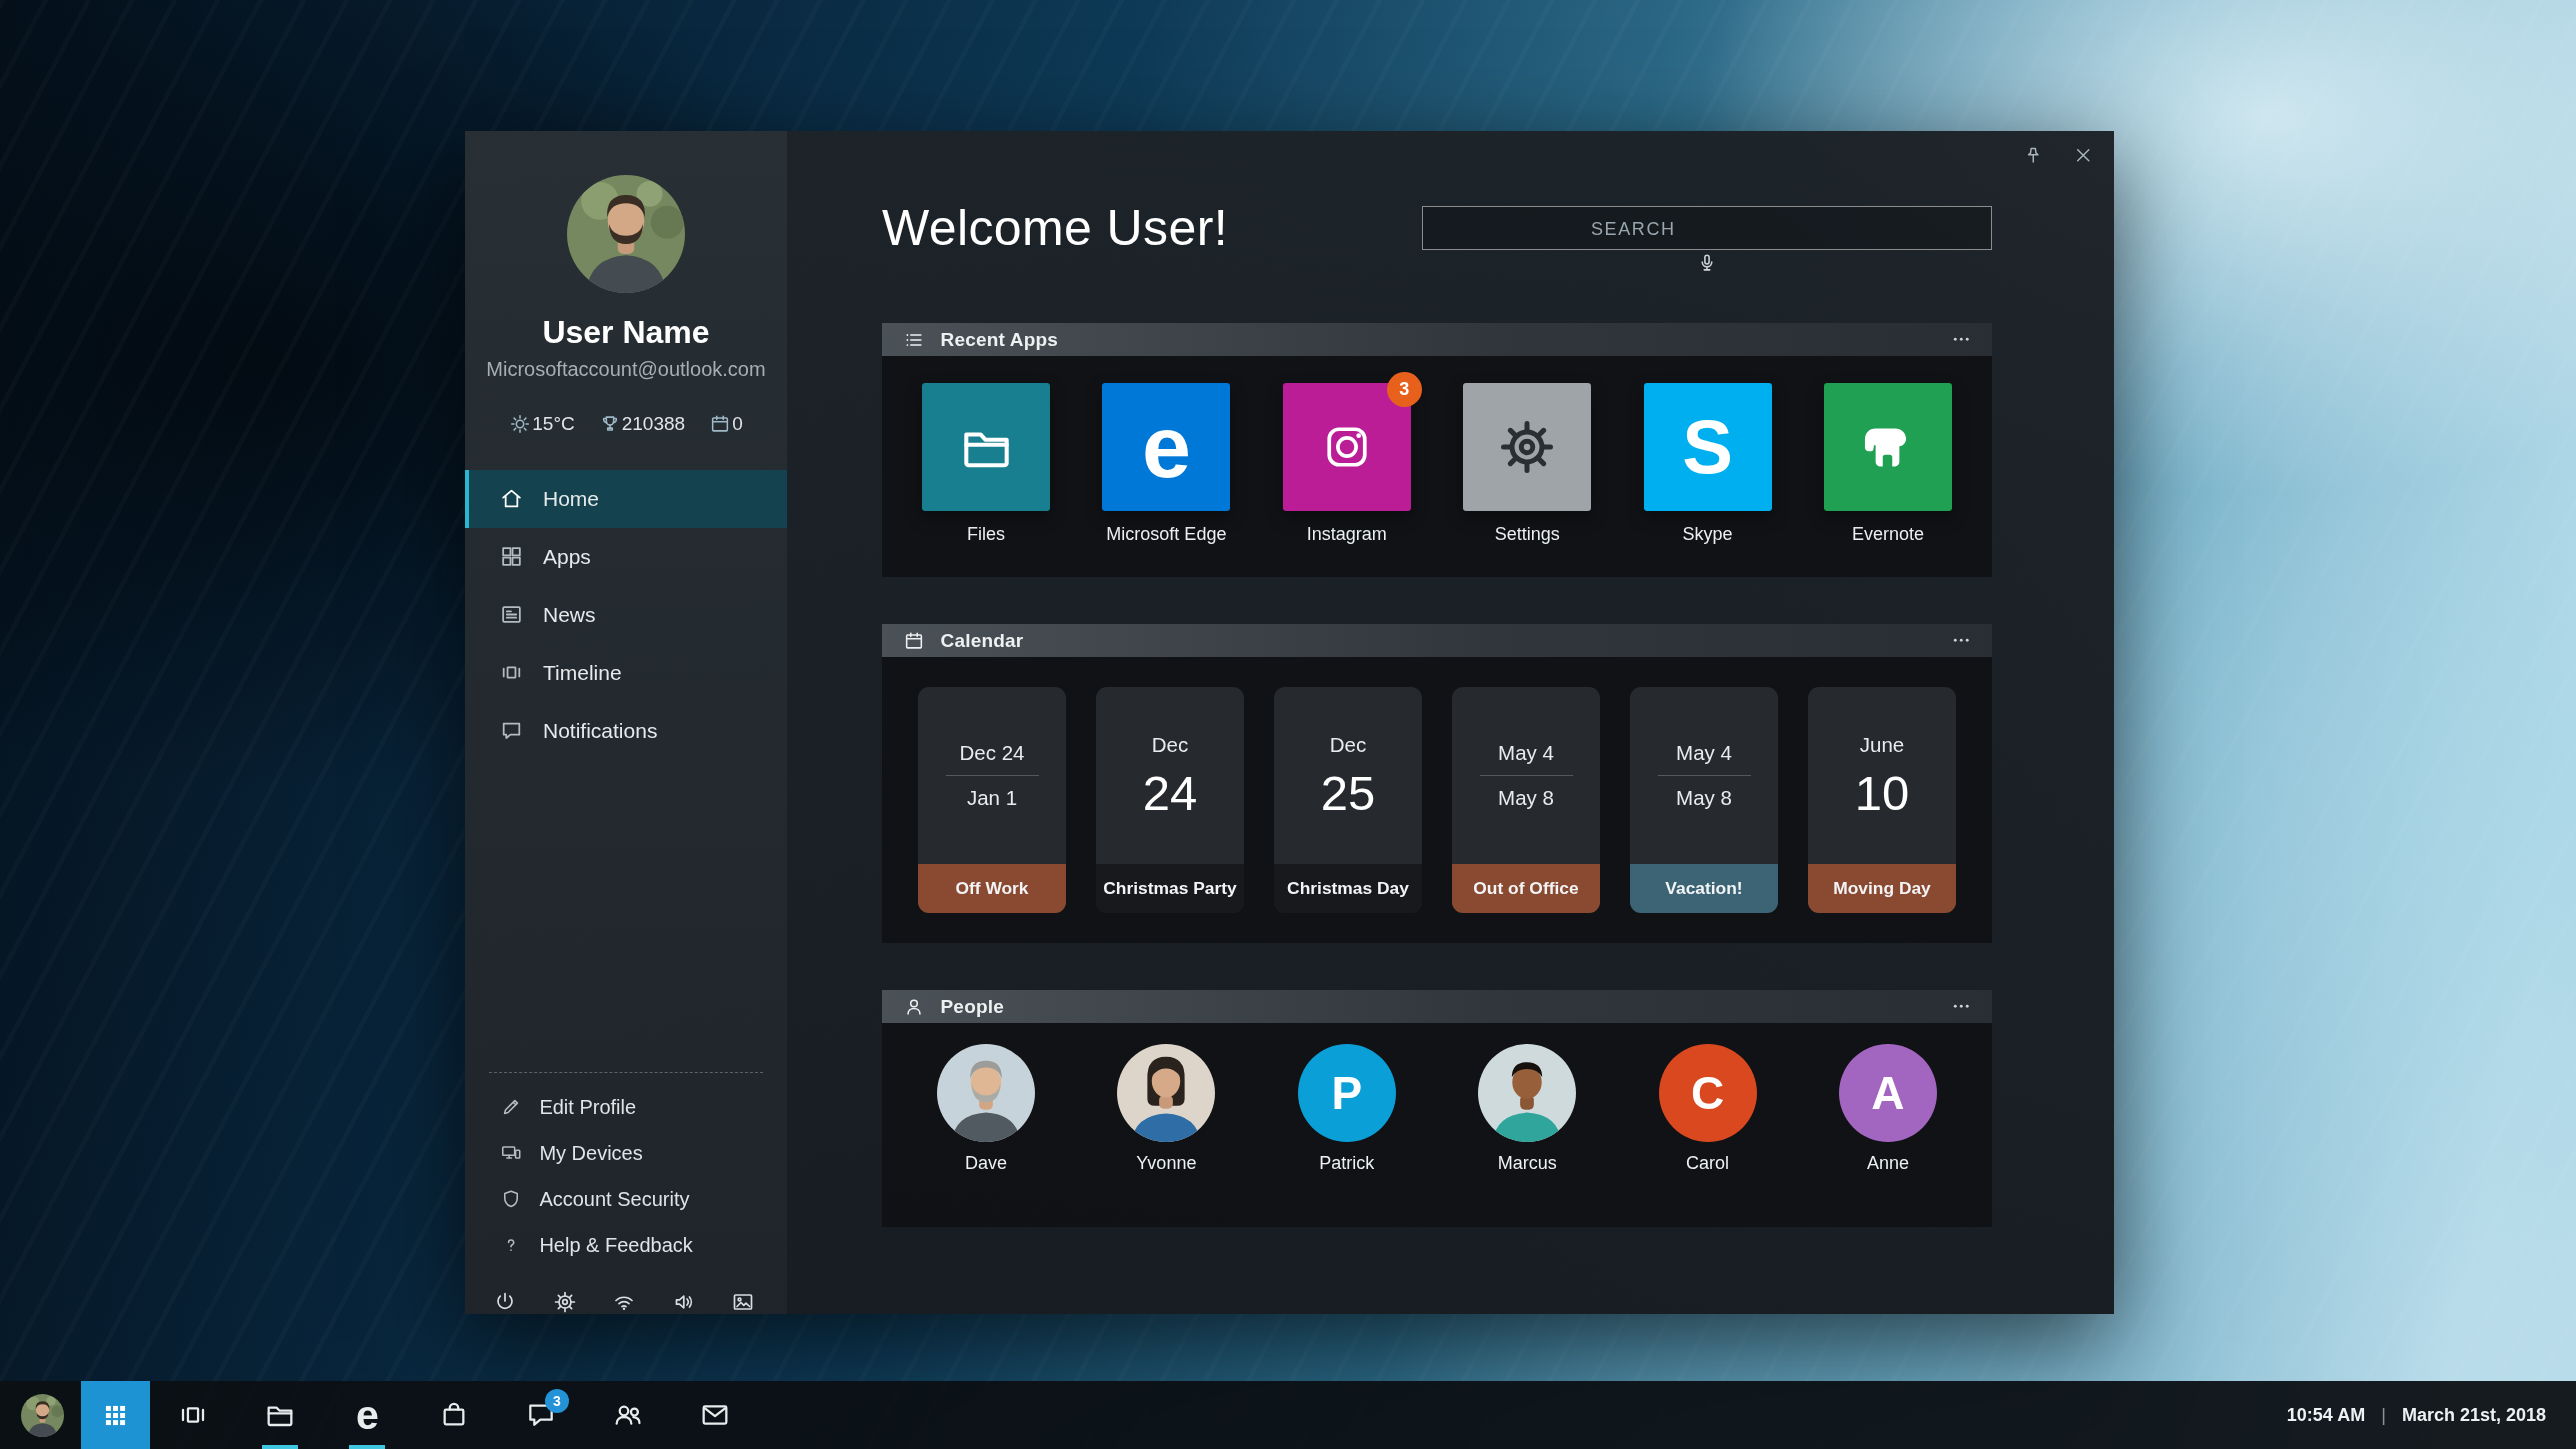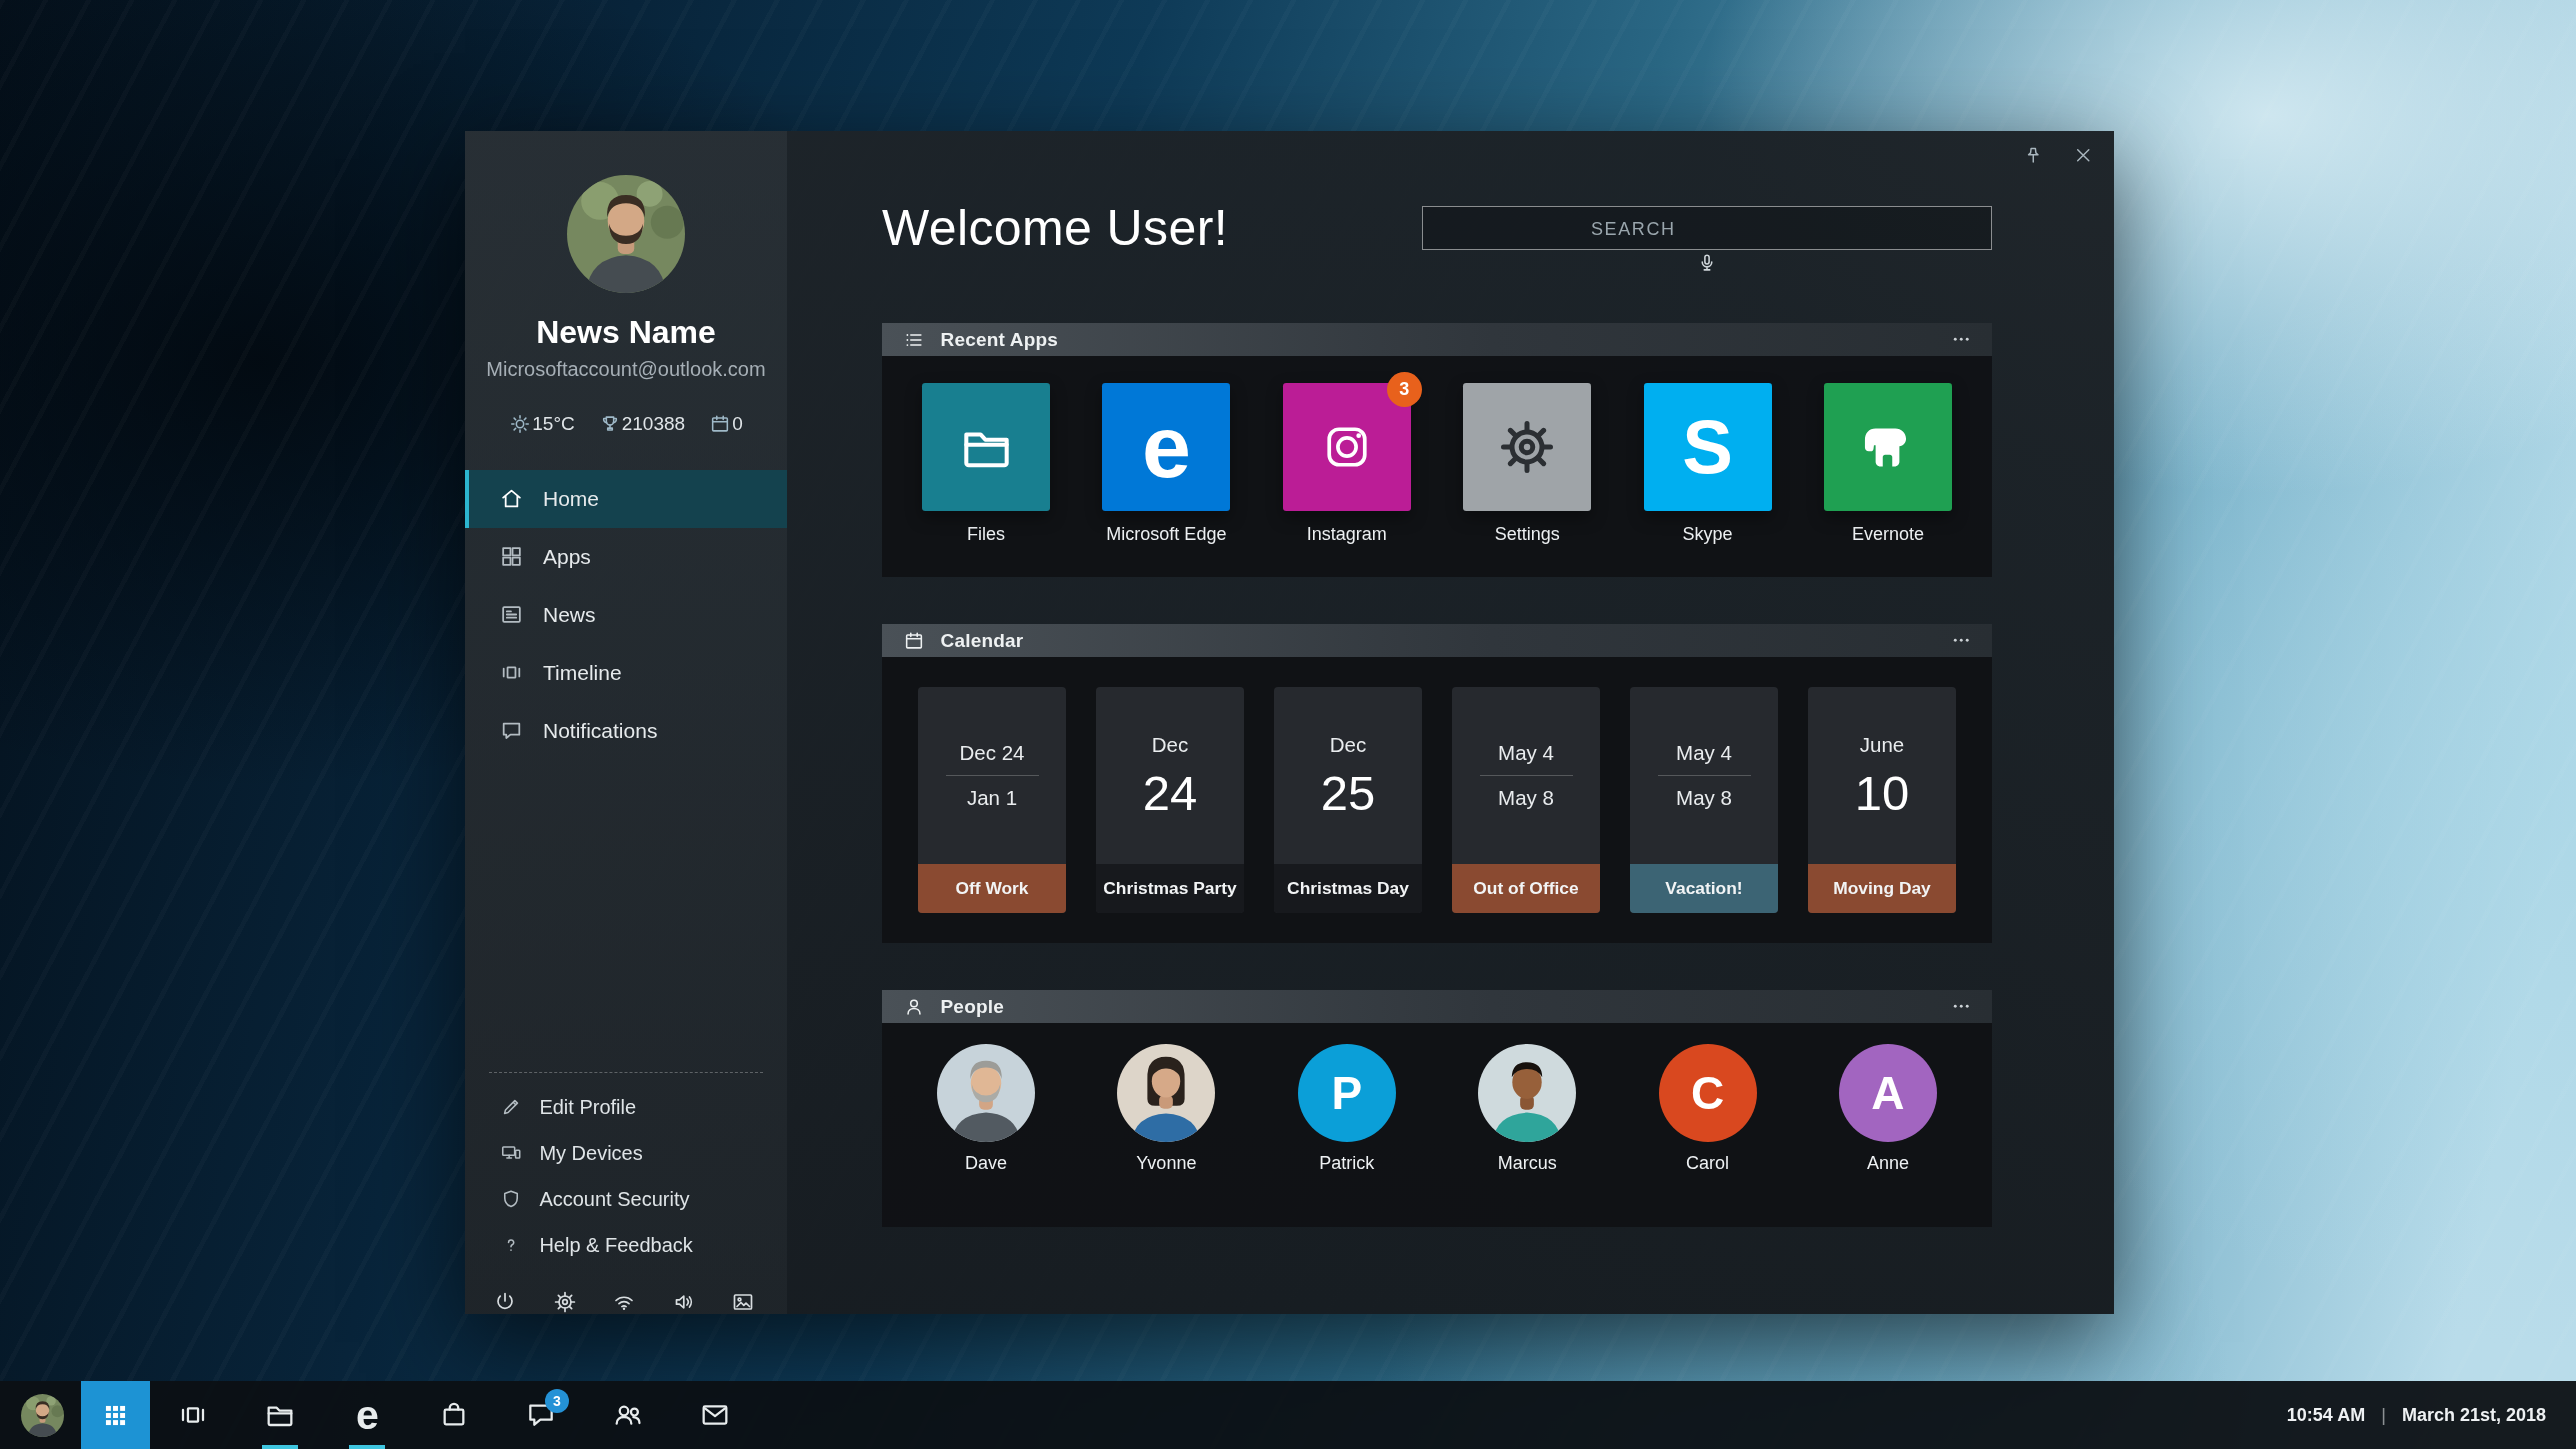--- a/index.html
+++ b/index.html
@@ -79,21 +79,21 @@
   .app-name { margin-top:12.6px; font-size:18px; color:#eef1f3; white-space:nowrap; }
   .tile-letter { color:#fff; font-weight:700; line-height:1; }
   .edge-letter { font-size:88px; }
   .skype-letter { font-size:76px; }
   .badge { position:absolute; top:-11px; right:-11px; width:35px; height:35px; border-radius:50%;
     color:#fff; font-size:18px; font-weight:700; display:flex; align-items:center; justify-content:center; }
   .tile-gear { color:#2b2f33; }
 
   
   .cal-body { height:286px; display:flex; justify-content:space-between; padding:30px 36px; }
-  .event-card { width:148px; display:flex; flex-direction:column; background:#26292e; border-radius:4px; overflow:hidden; }
+  .event-card { width:148px; display:flex; flex-direction:column; background:#26292e; border-radius:11px; overflow:hidden; }
   .event-top { flex:1; display:flex; flex-direction:column; align-items:center; justify-content:center; gap:10.3px;
     color:#e9ecee; font-size:20.5px; }
   .ev-div { width:93px; height:0.8px; background:rgba(255,255,255,.22); }
   .ev-day { font-size:49px; font-weight:400; line-height:1; margin-top:1.6px; color:#fff; }
   .event-label { height:49px; display:flex; align-items:center; justify-content:center;
     font-size:17.4px; font-weight:700; color:#f2f4f5; text-align:center; }
 
   
   .people-body { height:204px; display:flex; justify-content:space-between; padding:20.5px 32px 0; }
   .person { width:144px; display:flex; flex-direction:column; align-items:center; }
@@ -316,21 +316,21 @@
         </svg>
       </button>
   </div>
 
   <aside class="sidebar">
     <div class="avatar-big">
         <svg viewBox="0 0 100 100">
           <use href="#avatar-user"></use>
         </svg>
       </div>
-    <div class="u-name">News Name</div>
+    <div class="u-name">User Name</div>
     <div class="u-email">Microsoftaccount@outlook.com</div>
 
     <div class="stats">
       <span class="stat">
           <svg class="ic s28" viewBox="0 0 28 28" width="22" height="22">
             <use href="#i-sun"></use>
           </svg>
           <span>15°C</span>
         </span>
       <span class="stat">

